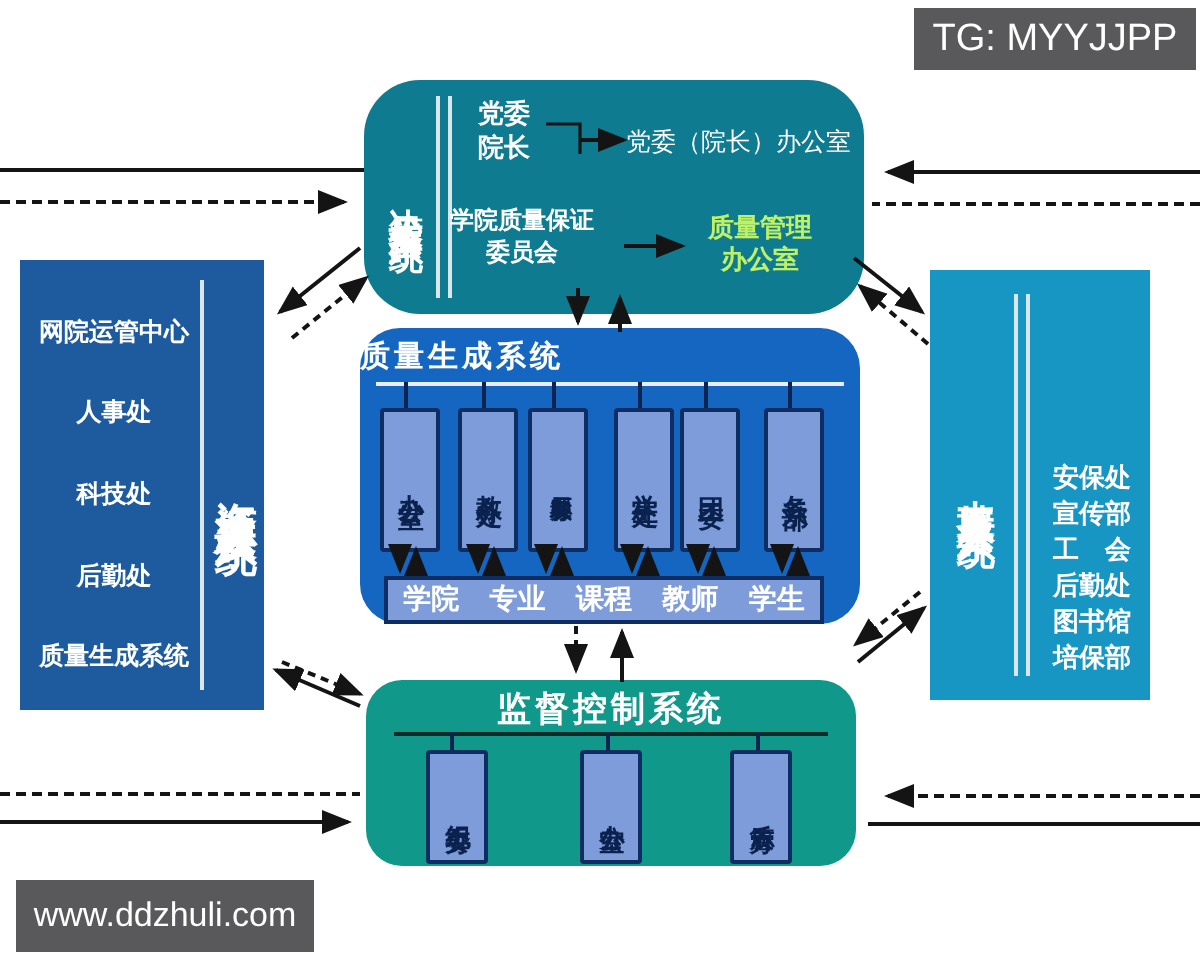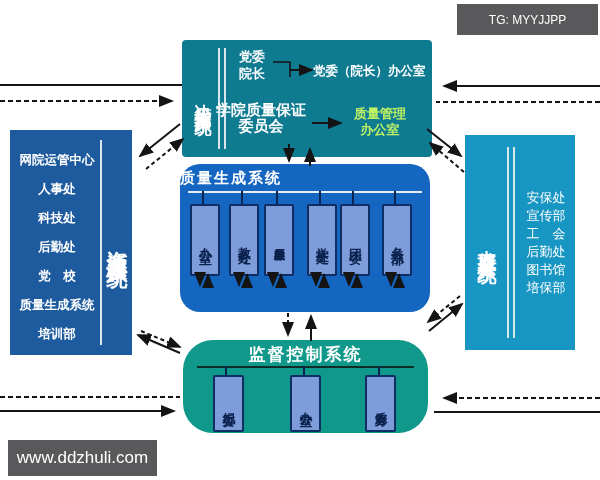--- a/index.html
+++ b/index.html
@@ -4,30 +4,30 @@
 <style>
   html,body{margin:0;padding:0;background:#fff;}
   .canvas{position:relative;width:600px;height:480px;background:#ffffff;overflow:hidden;
           font-family:"Liberation Sans","DejaVu Sans",sans-serif;}
   .abs{position:absolute;}
   .vtext{writing-mode:vertical-rl;text-orientation:upright;letter-spacing:3px;}
   .center{display:flex;align-items:center;justify-content:center;}
 
   
   .graybox{background:#59595b;color:#fff;display:flex;align-items:center;justify-content:center;
-           font-size:12px;}
-
-  
-  .top-box{left:182px;top:40px;width:250px;height:117px;background:#0e7b91;border-radius:4px;}
+           font-size:19px;}
+
+  
+  .top-box{left:182px;top:40px;width:250px;height:117px;background:#0e7b91;border-radius:28px;}
   .top-title{left:8px;top:6px;height:105px;width:26px;color:#fff;font-weight:bold;font-size:17px;}
   .sep2v{width:4px;border-left:2px solid #d9e6ec;border-right:2px solid #d9e6ec;}
   .top-sep{left:36px;top:8px;height:101px;}
   .pc-block{left:50px;top:8px;width:40px;text-align:center;color:#fff;font-weight:bold;font-size:13px;line-height:17px;}
-  .pc-office{left:131px;top:23px;width:118px;color:#fff;font-weight:bold;font-size:12.5px;}
-  .qa-block{left:30px;top:62px;width:98px;text-align:center;color:#fff;font-weight:bold;font-size:15px;line-height:16px;}
+  .pc-office{left:131px;top:23px;width:118px;color:#fff;font-weight:normal;font-size:12.5px;}
+  .qa-block{left:30px;top:62px;width:98px;text-align:center;color:#fff;font-weight:bold;font-size:12px;line-height:16px;}
   .qm-block{left:162px;top:66px;width:72px;text-align:center;color:#bef264;font-weight:bold;font-size:13px;line-height:16px;}
 
   
   .left-box{left:10px;top:130px;width:122px;height:225px;background:#1d5b9e;display:flex;flex-direction:row;}
   .left-items{flex:1;display:flex;flex-direction:column;justify-content:space-around;
               padding:16px 0 6px 4px;color:#fff;font-weight:bold;font-size:12.5px;text-align:center;}
   .sep1v{width:2px;background:#d9e6ec;margin:10px 0;}
   .left-title{width:30px;color:#fff;font-weight:bold;font-size:21px;}
 
   
@@ -40,25 +40,25 @@
   .dept{top:40px;width:26px;height:68px;font-size:13px;}
   .dept .vtext{letter-spacing:2px;}
   .dept-small{font-size:11px;}
   .base-bar{left:12px;top:124px;width:216px;height:20px;background:#7d9cd9;border:2px solid #0d2d63;
             display:flex;align-items:center;justify-content:space-around;color:#fff;font-weight:bold;font-size:14px;}
 
   
   .right-box{left:465px;top:135px;width:110px;height:215px;background:#1795c3;display:flex;flex-direction:row;}
   .right-title{width:36px;color:#fff;font-weight:bold;font-size:19px;padding-left:4px;}
   .right-sep{margin:12px 2px;}
-  .right-items{flex:1;display:flex;flex-direction:column;justify-content:center;
-               padding:12px 0;color:#fff;font-weight:normal;font-size:13px;text-align:center;}
-
-  
-  .bottom-box{left:183px;top:340px;width:245px;height:93px;background:#10988a;border-radius:30px;}
+  .right-items{flex:1;display:flex;flex-direction:column;justify-content:flex-end;
+               padding:12px 0;color:#fff;font-weight:bold;font-size:13px;text-align:center;}
+
+  
+  .bottom-box{left:183px;top:340px;width:245px;height:93px;background:#10988a;border-radius:18px;}
   .bottom-title{left:0;top:3px;width:245px;text-align:center;color:#fff;font-weight:bold;font-size:17px;letter-spacing:2px;}
   .bottom-line{left:14px;top:26px;width:217px;height:2px;background:#0e2b28;}
   .bdept{top:35px;width:27px;height:53px;font-size:12.5px;}
 
   svg.overlay{position:absolute;left:0;top:0;z-index:10;pointer-events:none;}
 </style>
 </head>
 <body>
 
 <div class="canvas">
@@ -91,23 +91,21 @@
       <div>办公室</div>
     </div>
   </div>
 
   <div class="abs left-box">
     <div class="left-items">
       <div>网院运管中心</div>
       <div>人事处</div>
       <div>科技处</div>
       <div>后勤处</div>
-      <div>党　校</div>
       <div>质量生成系统</div>
-      <div>培训部</div>
     </div>
     <div class="sep1v"></div>
     <div class="left-title center">
       <span class="vtext">资源建设系统</span>
     </div>
   </div>
 
   <div class="abs center-box">
     <div class="abs center-title">质量生成系统</div>
     <div class="abs center-line"></div>
@@ -130,20 +128,27 @@
     <div class="abs sub-box dept" style="left:127px;">
       <span class="vtext">学生处</span>
       </div>
     <div class="abs sub-box dept" style="left:160px;">
       <span class="vtext">团委</span>
       </div>
     <div class="abs sub-box dept" style="left:202px;">
       <span class="vtext">各系部</span>
       </div>
 
+    <div class="abs base-bar">
+      <span>学院</span>
+      <span>专业</span>
+      <span>课程</span>
+      <span>教师</span>
+      <span>学生</span>
+    </div>
   </div>
 
   <div class="abs right-box">
     <div class="right-title center">
       <span class="vtext">支持服务系统</span>
     </div>
     <div class="sep2v right-sep"></div>
     <div class="right-items">
       <div>安保处</div>
       <div>宣传部</div>

